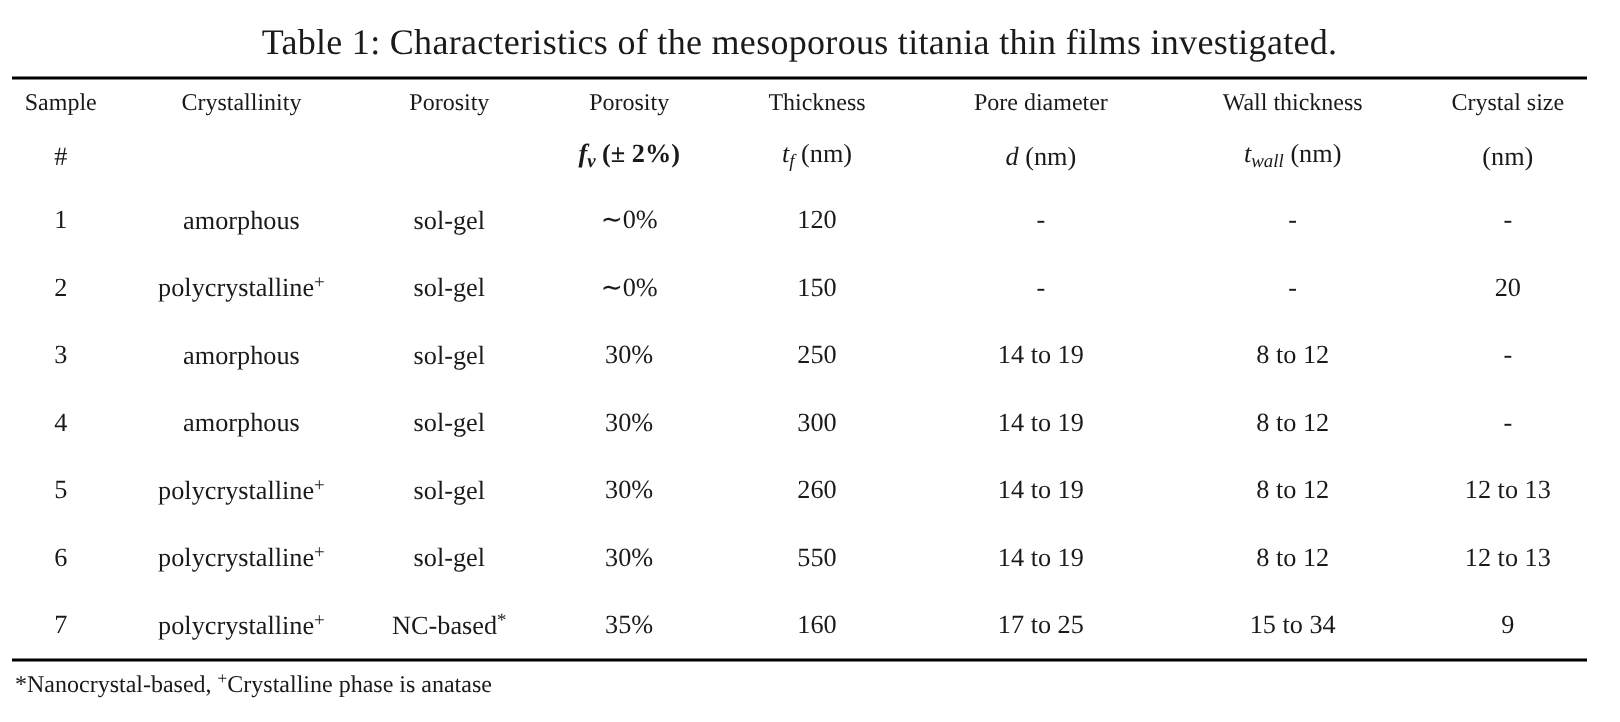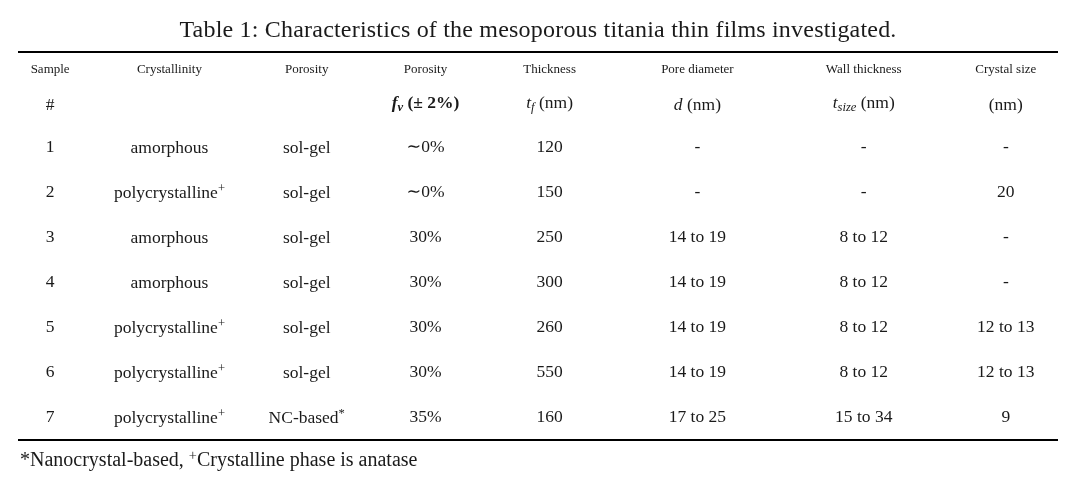--- a/index.html
+++ b/index.html
@@ -12,21 +12,21 @@
     height: 481px;
     font-family: "Liberation Serif", serif;
     color: #1a1a1a;
     overflow: hidden;
   }
   .page {
     position: relative;
     width: 1080px;
     height: 481px;
     box-sizing: border-box;
-    padding: 10px 14px 0 10px;
+    padding: 10px 14px 0 0;
   }
   .caption {
     text-align: center;
     font-size: 24px;
     font-family: "Liberation Serif", serif;
     letter-spacing: 0.2px;
     padding: 6px 0 8px 0;
     white-space: nowrap;
   }
   .rule {
@@ -42,21 +42,21 @@
     font-size: 17.5px;
   }
   table.tbl th, table.tbl td {
     text-align: center;
     vertical-align: middle;
     padding: 0;
     font-weight: normal;
   }
   thead th {
     font-weight: bold;
-    font-size: 13px;
+    font-size: 16px;
     height: 31px;
     white-space: nowrap;
   }
   thead tr.units th {
     font-weight: normal;
     font-size: 17.5px;
     height: 40px;
   }
   tbody td {
     height: 45px;
@@ -67,21 +67,21 @@
     font-size: 0.72em;
     vertical-align: -0.25em;
     font-style: italic;
   }
   .sup {
     font-size: 0.72em;
     vertical-align: 0.45em;
   }
   .bold { font-weight: bold; }
   .footnote {
-    font-size: 20px;
+    font-size: 16px;
     padding: 6px 0 0 10px;
     text-align: left;
     white-space: nowrap;
   }
   .col-sample   { width: 7.6%; }
   .col-cryst    { width: 15.0%; }
   .col-process  { width: 11.0%; }
   .col-porosity { width: 11.5%; }
   .col-thick    { width: 12.0%; }
   .col-pore     { width: 16.0%; }
@@ -129,21 +129,21 @@
         </th>
         <th>
           <span class="mi">t</span><span class="sub">f</span>
           <span>(nm)</span>
         </th>
         <th>
           <span class="mi">d</span>
           <span>(nm)</span>
         </th>
         <th>
-          <span class="mi">t</span><span class="sub">size</span>
+          <span class="mi">t</span><span class="sub">wall</span>
           <span>(nm)</span>
         </th>
         <th>(nm)</th>
       </tr>
     </thead>
     <tbody>
       <tr>
         <td>1</td>
         <td><span>amorphous</span><span class="sup"></span></td>
         <td><span>sol-gel</span><span class="sup"></span></td>

